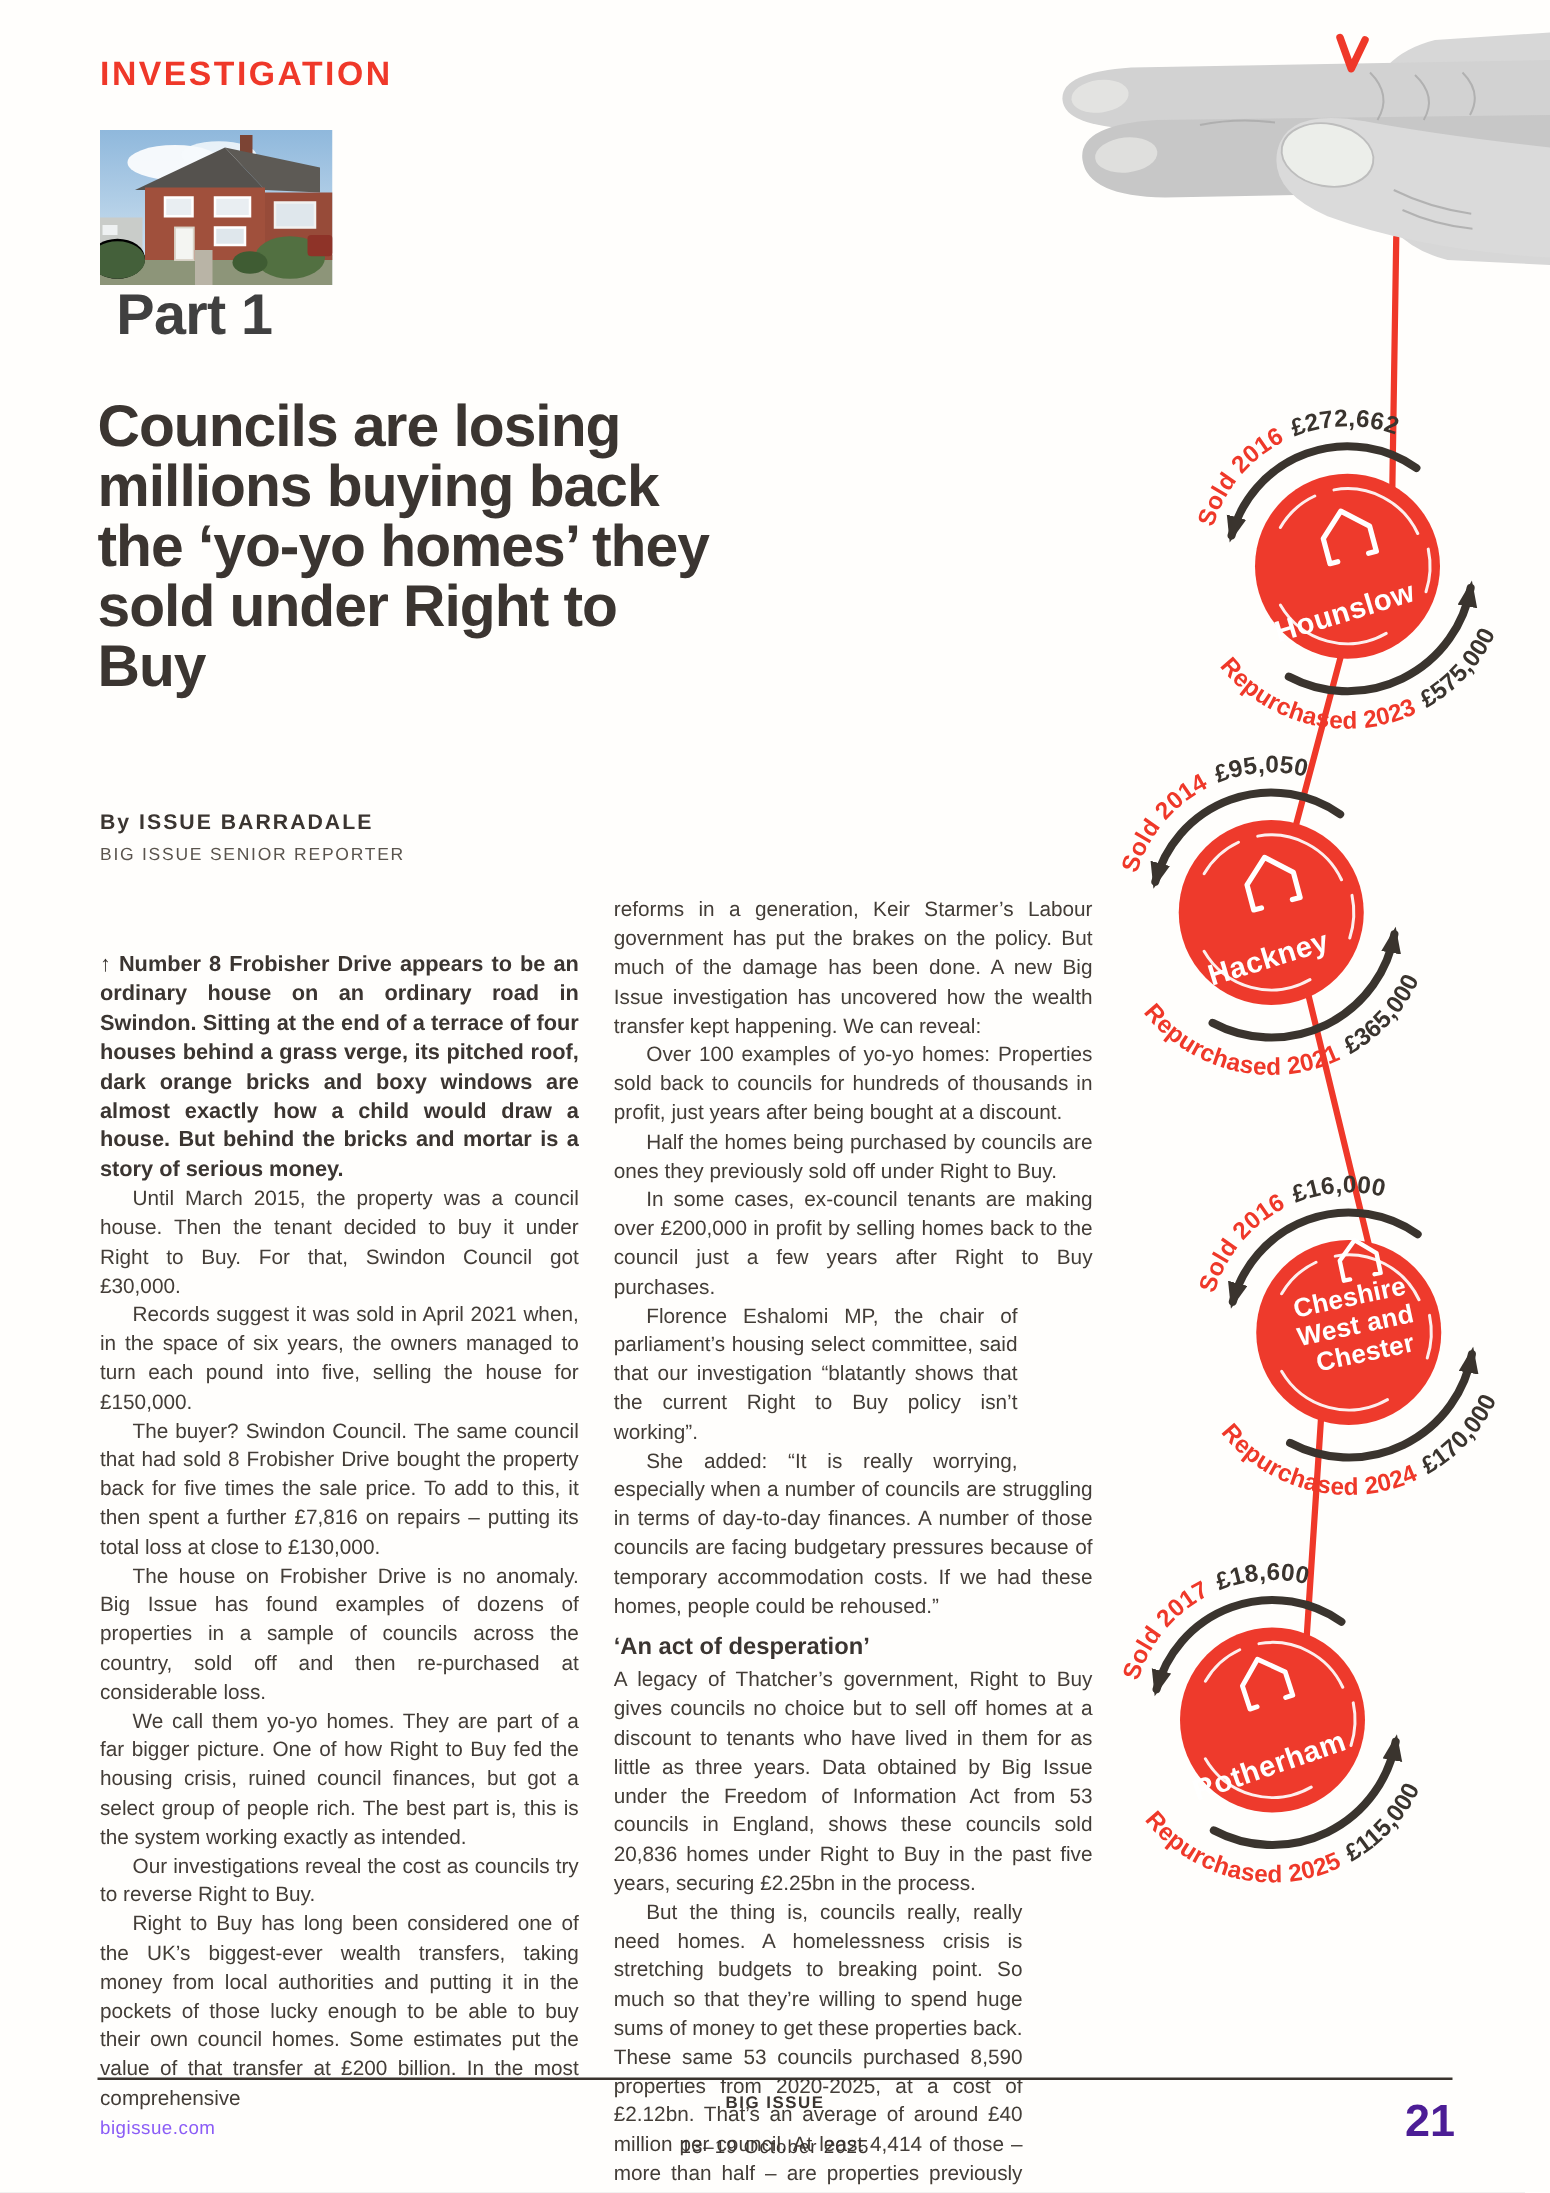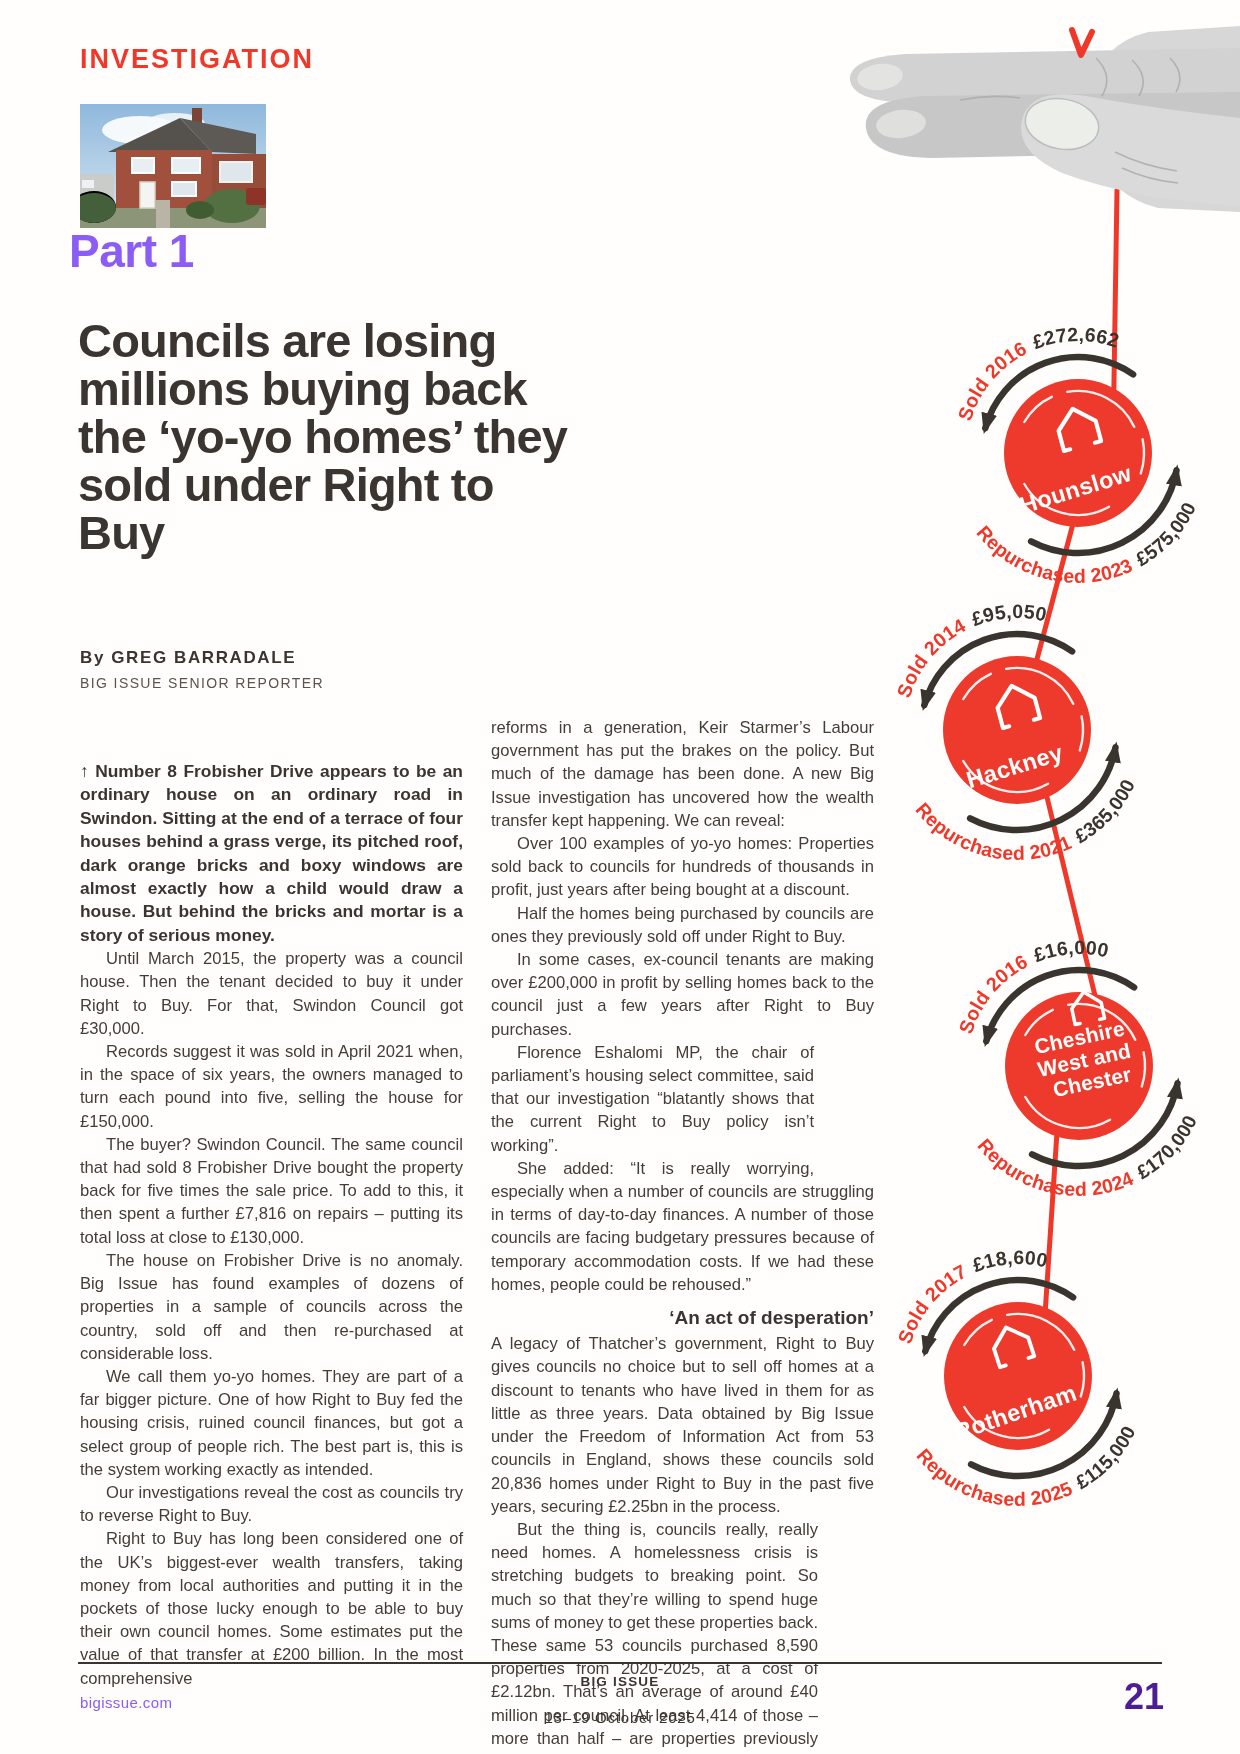--- a/index.html
+++ b/index.html
@@ -1,32 +1,32 @@
 <!DOCTYPE html>
 <html><head>
 <meta charset="utf-8">
 <style>
   html,body{margin:0;padding:0;background:#e8e8e8;}
   .page{position:relative;width:1240px;height:1754px;background:#fffefc;overflow:hidden;
         font-family:"Liberation Sans","DejaVu Sans",sans-serif;color:#433d37;}
   .kicker{position:absolute;left:80px;top:44px;width:950px;text-align:left;
           font-size:27px;font-weight:800;letter-spacing:2px;color:#ef3829;}
   .photo-svg{position:absolute;left:80px;top:104px;}
-  .part-label{position:absolute;left:69px;top:224px;font-size:46px;font-weight:800;color:#8b5cf6;letter-spacing:-0.5px;}
+  .part-label{position:absolute;left:93px;top:224px;font-size:46px;font-weight:800;color:#404040;letter-spacing:-0.5px;}
   .headline{position:absolute;left:78px;top:286px;width:500px;font-size:47px;line-height:48px;
             font-weight:800;color:#3b3531;letter-spacing:-0.8px;}
   .byline{position:absolute;left:80px;top:648px;color:#3b3531;}
   .byline .by{font-size:17px;font-weight:700;letter-spacing:1.6px;}
   .byline .role{font-size:14px;letter-spacing:1.4px;color:#5a544d;margin-top:7px;}
   .columns{position:absolute;left:80px;top:716px;width:794px;display:flex;gap:28px;}
   .col{width:383px;font-size:16.6px;line-height:23.2px;text-align:justify;}
   .col p{margin:0;text-indent:26px;}
   .col p.noindent{text-indent:0;}
   .col p.lead{font-weight:700;font-size:17.4px;line-height:23.4px;color:#3b3531;margin-top:44px;}
-  .col h3{margin:10px 0 3px;font-size:19px;font-weight:800;color:#3b3531;text-align:right;text-indent:0;}
+  .col h3{margin:10px 0 3px;font-size:19px;font-weight:800;color:#3b3531;text-align:left;text-indent:0;}
   .sp1{float:right;width:60px;height:120px;}
   .sp2{float:right;width:56px;height:118px;margin-top:162px;}
   .rail{position:absolute;left:0;top:0;pointer-events:none;}
   .footer-rule{position:absolute;left:78px;top:1662px;width:1084px;height:2px;background:#3a342e;}
   .footer-center{position:absolute;left:80px;top:1674px;width:1080px;text-align:center;color:#3b3531;}
   .footer-center .pub{font-size:13.5px;letter-spacing:1.2px;font-weight:600;}
   .footer-center .date{font-size:15px;letter-spacing:0.8px;margin-top:20px;}
   .footer-site{position:absolute;left:80px;top:1694px;font-size:15px;letter-spacing:0.4px;color:#8b5cf6;}
   .footer-page{position:absolute;right:76px;top:1676px;font-size:36px;font-weight:800;color:#4c1d95;}
   svg text{font-family:"Liberation Sans","DejaVu Sans",sans-serif;}
@@ -69,21 +69,21 @@
     <ellipse cx="152" cy="102" rx="28" ry="17" fill="#527041"></ellipse>
     <ellipse cx="120" cy="106" rx="14" ry="9" fill="#3f5c33"></ellipse>
     <rect x="166" y="84" width="20" height="17" rx="3" fill="#8e3328"></rect>
     <rect x="76" y="96" width="14" height="28" fill="#b9b4a6"></rect>
   </svg>
 
   <div class="part-label">Part 1</div>
   <h1 class="headline">Councils are losing millions buying back the ‘yo-yo homes’ they sold under Right to Buy</h1>
 
   <div class="byline">
-    <div class="by">By GREG BARRADALE</div>
+    <div class="by">By ISSUE BARRADALE</div>
     <div class="role">BIG ISSUE SENIOR REPORTER</div>
   </div>
 
   <div class="columns">
     <div class="col">
       <p class="lead noindent">↑ Number 8 Frobisher Drive appears to be an ordinary house on an ordinary road in Swindon. Sitting at the end of a terrace of four houses behind a grass verge, its pitched roof, dark orange bricks and boxy windows are almost exactly how a child would draw a house. But behind the bricks and mortar is a story of serious money.</p>
       <p>Until March 2015, the property was a council house. Then the tenant decided to buy it under Right to Buy. For that, Swindon Council got £30,000.</p>
       <p>Records suggest it was sold in April 2021 when, in the space of six years, the owners managed to turn each pound into five, selling the house for £150,000.</p>
       <p>The buyer? Swindon Council. The same council that had sold 8 Frobisher Drive bought the property back for five times the sale price. To add to this, it then spent a further £7,816 on repairs – putting its total loss at close to £130,000.</p>
       <p>The house on Frobisher Drive is no anomaly. Big Issue has found examples of dozens of properties in a sample of councils across the country, sold off and then re-purchased at considerable loss.</p>

